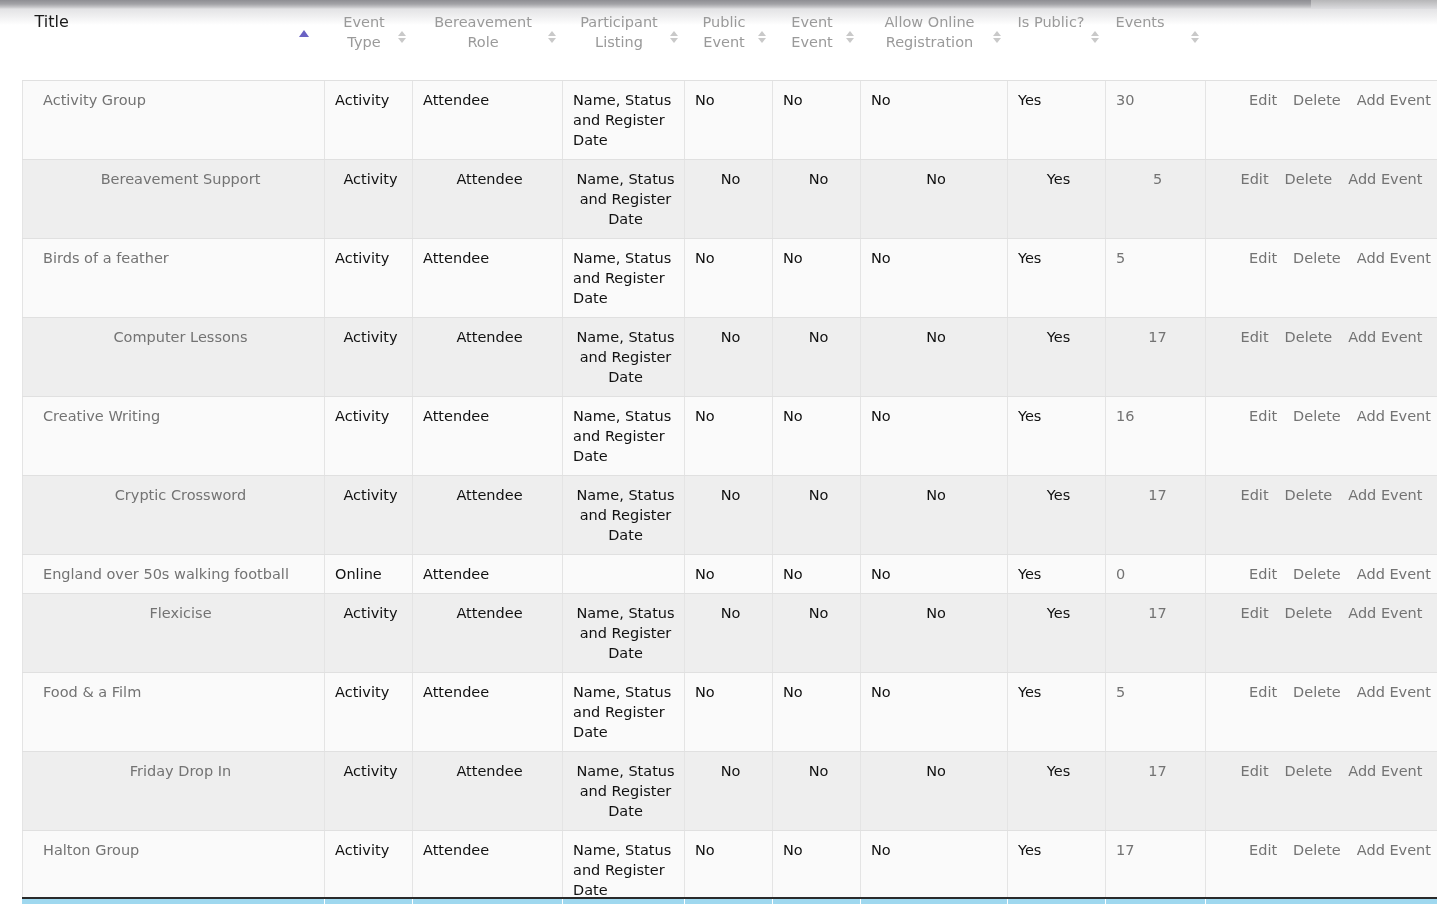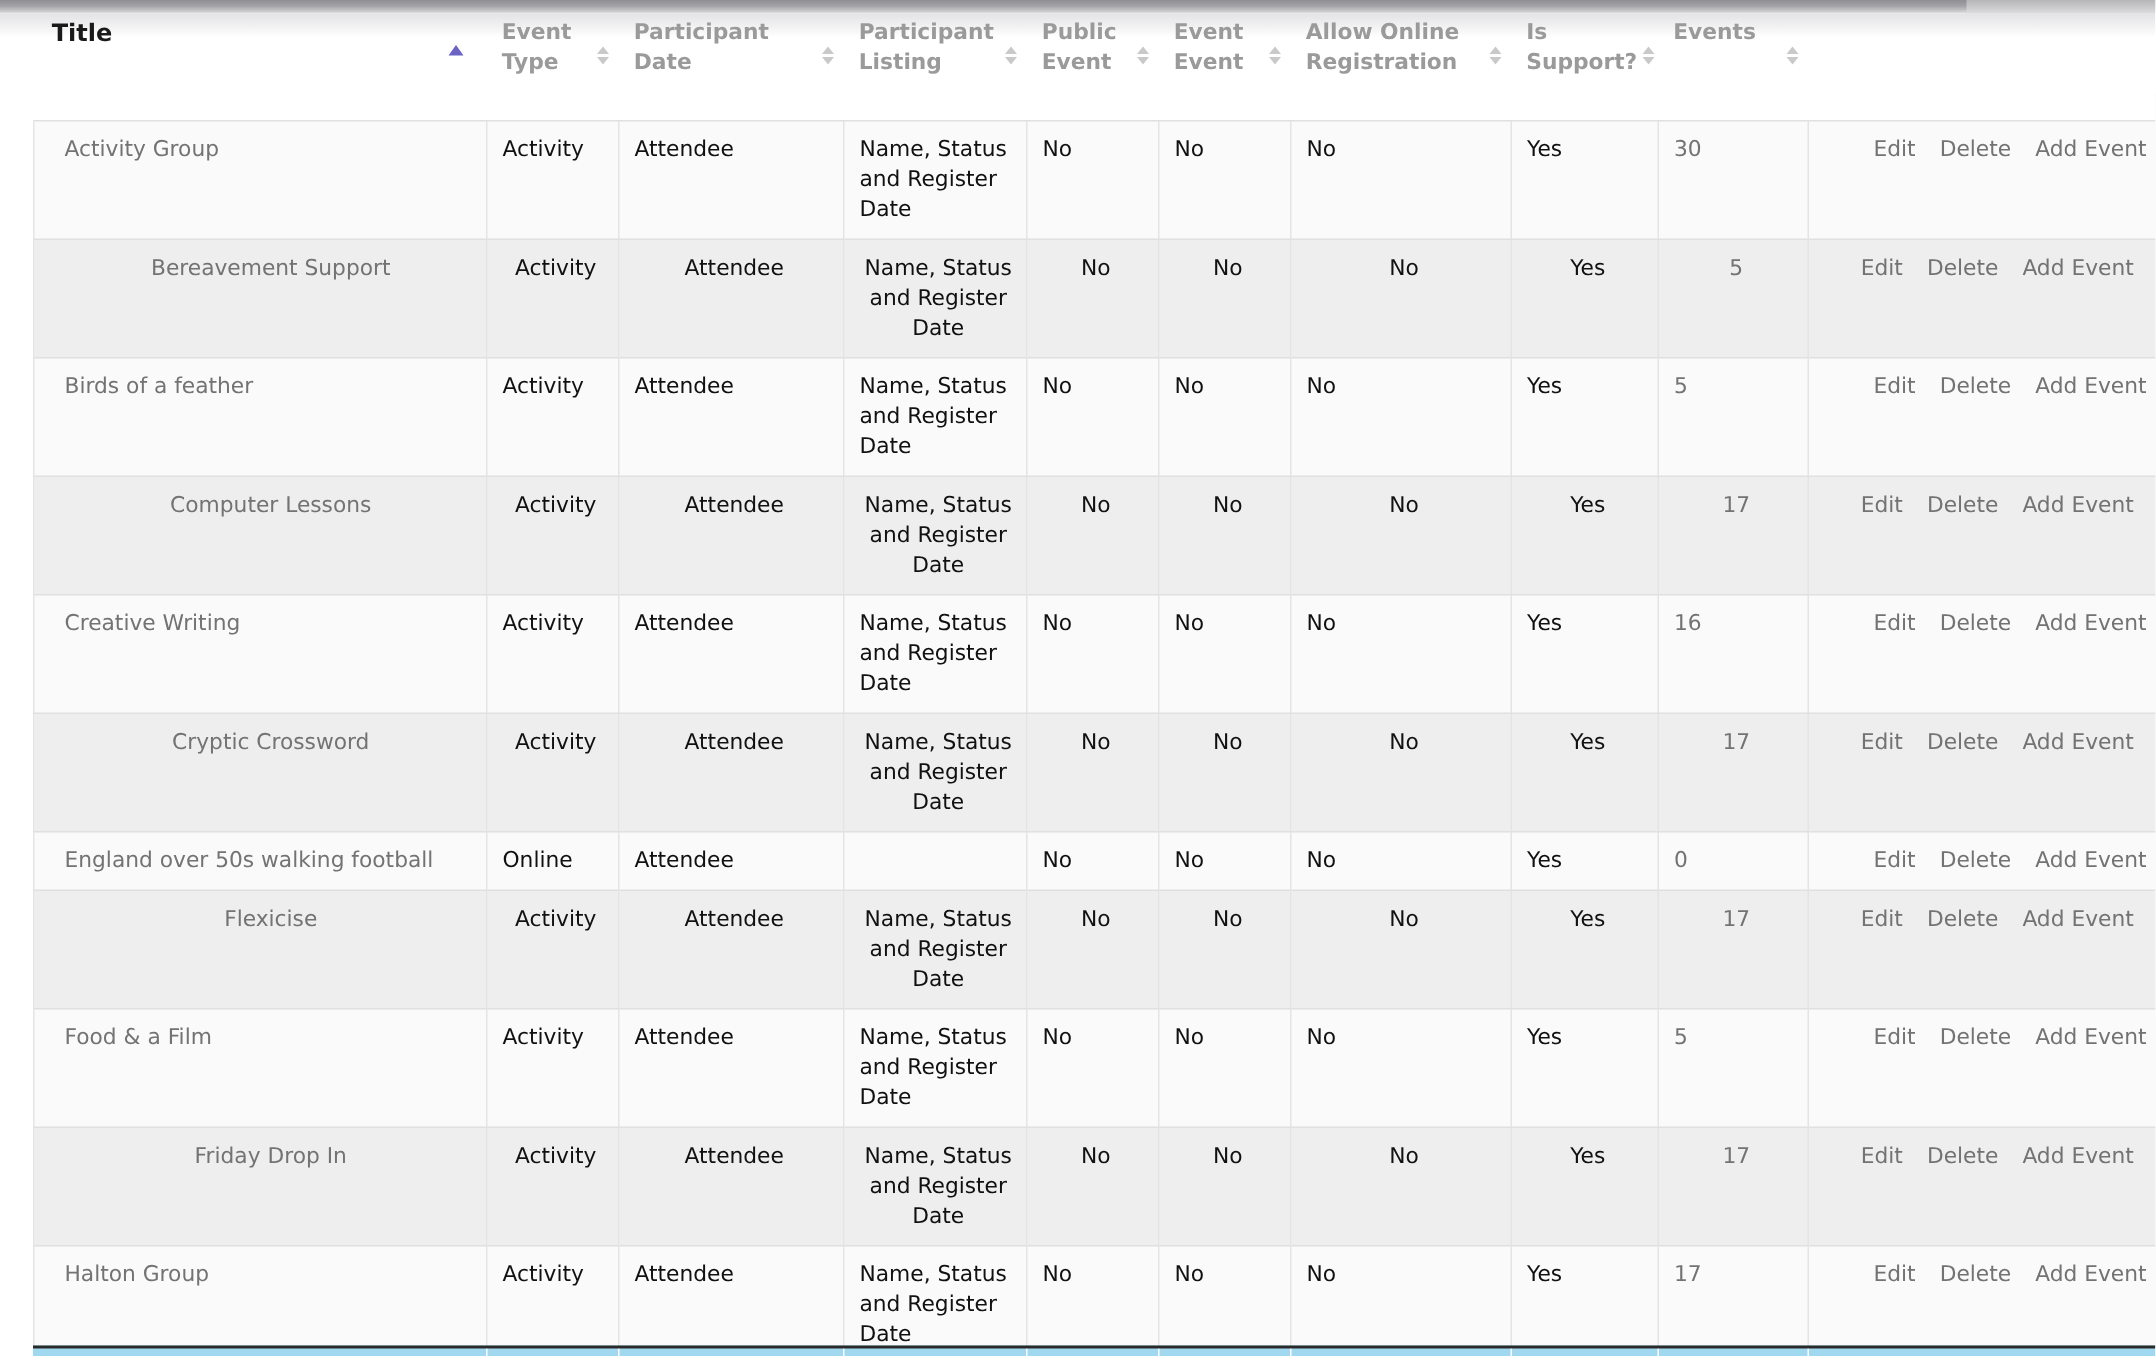--- a/index.html
+++ b/index.html
@@ -54,23 +54,23 @@
   table.grid {
     border-collapse: collapse;
     width: 1415px;
     table-layout: fixed;
     font-size: 14.5px;
   }
 
   
   table.grid thead th {
     vertical-align: top;
-    text-align: left;
+    text-align: center;
     padding: 8px 6px 10px 10px;
-    font-weight: bold;
+    font-weight: normal;
     color: #9a9a9a;
     font-size: 14.5px;
     line-height: 20px;
     border: none;
     background: transparent;
     position: relative;
   }
   table.grid thead th.title-col {
     color: #1a1a1a;
     font-size: 16px;
@@ -218,21 +218,21 @@
               <span class="sort-asc"></span>
             </th>
             <th>
               <div class="hdr-inner">
                 <span class="hdr-label">Event Type</span>
                 <span class="sort-both"></span>
               </div>
             </th>
             <th>
               <div class="hdr-inner">
-                <span class="hdr-label">Participant Date</span>
+                <span class="hdr-label">Bereavement Role</span>
                 <span class="sort-both"></span>
               </div>
             </th>
             <th>
               <div class="hdr-inner">
                 <span class="hdr-label">Participant Listing</span>
                 <span class="sort-both"></span>
               </div>
             </th>
             <th>
@@ -248,21 +248,21 @@
               </div>
             </th>
             <th>
               <div class="hdr-inner">
                 <span class="hdr-label">Allow Online Registration</span>
                 <span class="sort-both"></span>
               </div>
             </th>
             <th>
               <div class="hdr-inner">
-                <span class="hdr-label">Is Support?</span>
+                <span class="hdr-label">Is Public?</span>
                 <span class="sort-both"></span>
               </div>
             </th>
             <th>
               <div class="hdr-inner">
                 <span class="hdr-label">Events</span>
                 <span class="sort-both"></span>
               </div>
             </th>
             <th>

